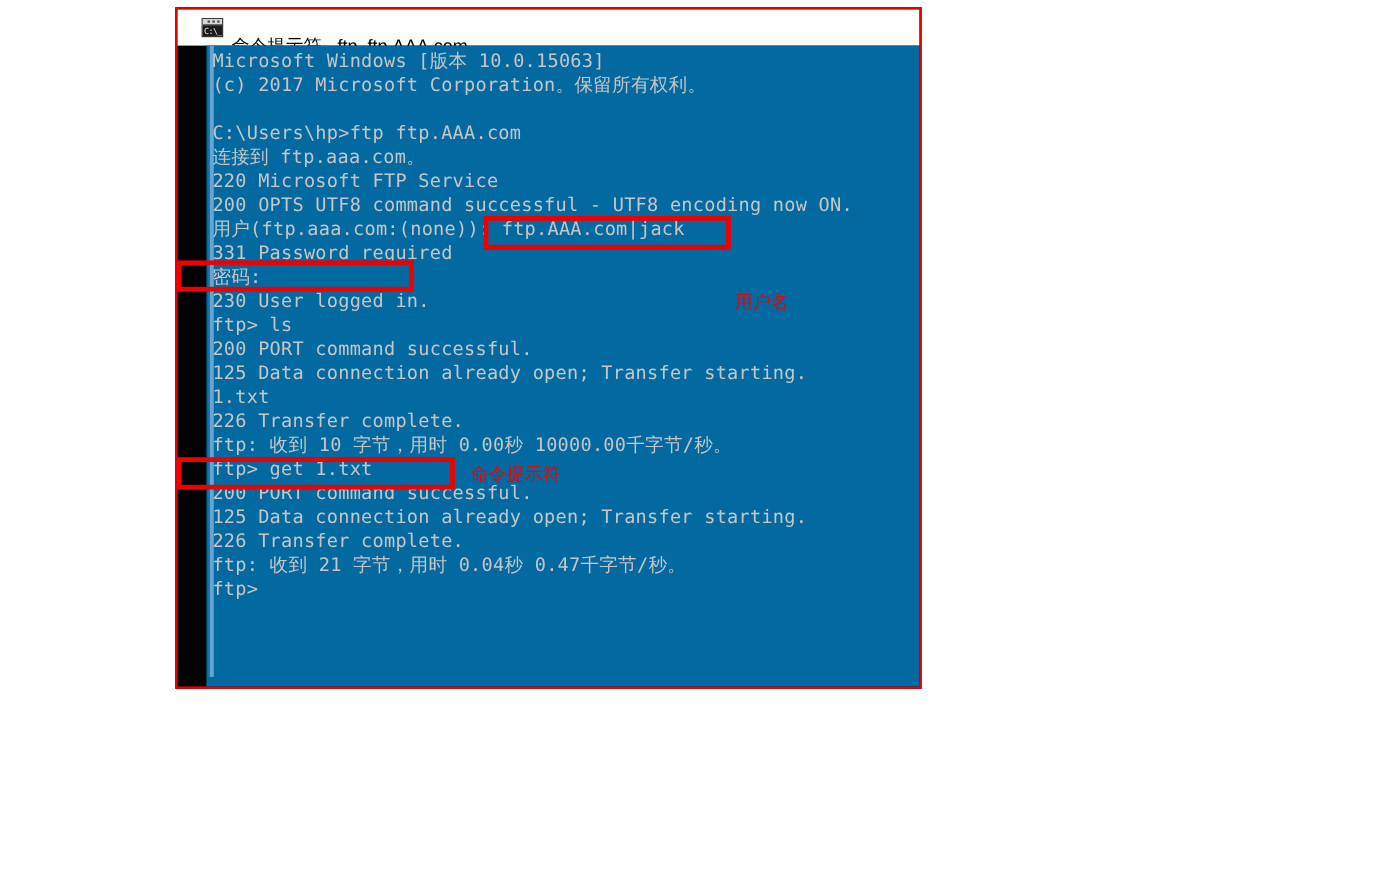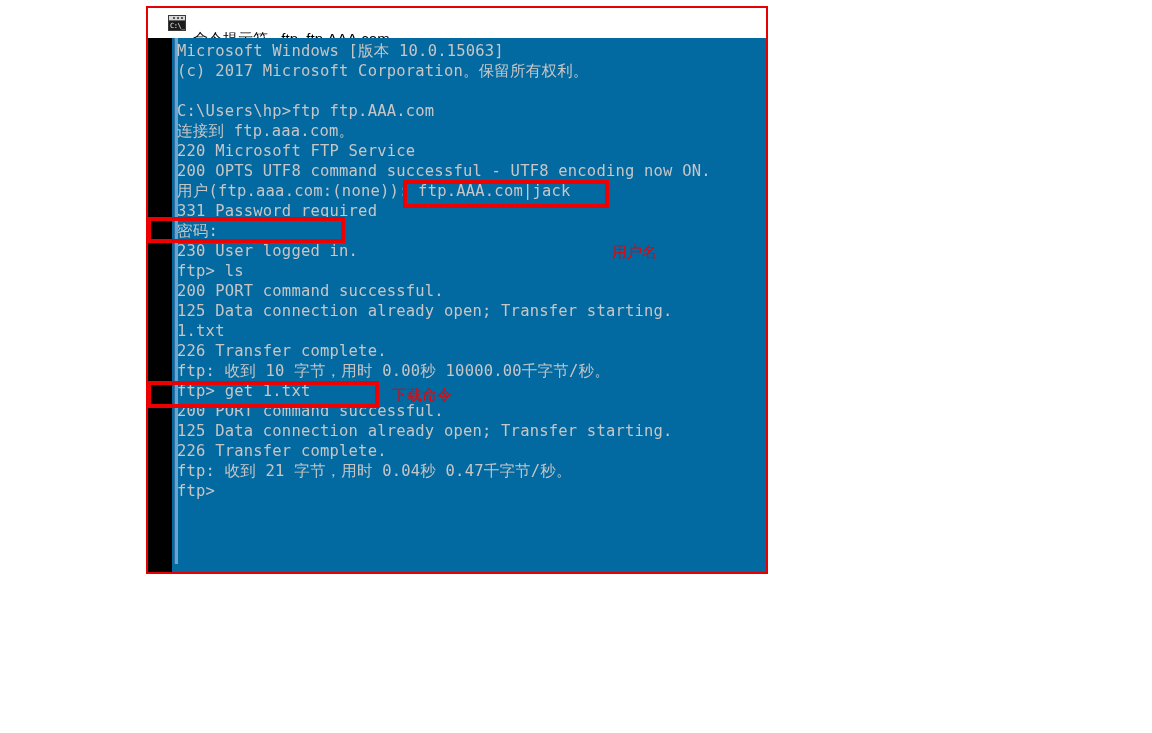--- a/index.html
+++ b/index.html
@@ -181,13 +181,13 @@
     <div id="console-text"><div class="line">Microsoft Windows [版本 10.0.15063]</div><div class="line">(c) 2017 Microsoft Corporation。保留所有权利。</div><div class="line"></div><div class="line">C:\Users\hp&gt;ftp ftp.AAA.com</div><div class="line">连接到 ftp.aaa.com。</div><div class="line">220 Microsoft FTP Service</div><div class="line">200 OPTS UTF8 command successful - UTF8 encoding now ON.</div><div class="line">用户(ftp.aaa.com:(none)): ftp.AAA.com|jack</div><div class="line">331 Password required</div><div class="line">密码:</div><div class="line">230 User logged in.</div><div class="line">ftp&gt; ls</div><div class="line">200 PORT command successful.</div><div class="line">125 Data connection already open; Transfer starting.</div><div class="line">1.txt</div><div class="line">226 Transfer complete.</div><div class="line">ftp: 收到 10 字节，用时 0.00秒 10000.00千字节/秒。</div><div class="line">ftp&gt; get 1.txt</div><div class="line">200 PORT command successful.</div><div class="line">125 Data connection already open; Transfer starting.</div><div class="line">226 Transfer complete.</div><div class="line">ftp: 收到 21 字节，用时 0.04秒 0.47千字节/秒。</div><div class="line">ftp&gt;</div></div>
   </div>
 
 </div>
 
 <div class="anno-box" id="box-username"></div>
 <div class="anno-box" id="box-password"></div>
 <div class="anno-box" id="box-getcmd"></div>
 
 <div class="anno-label" id="label-username">用户名</div>
-<div class="anno-label" id="label-getcmd">下载命令</div>
+<div class="anno-label" id="label-getcmd">命令提示符</div>
 
 </body></html>

